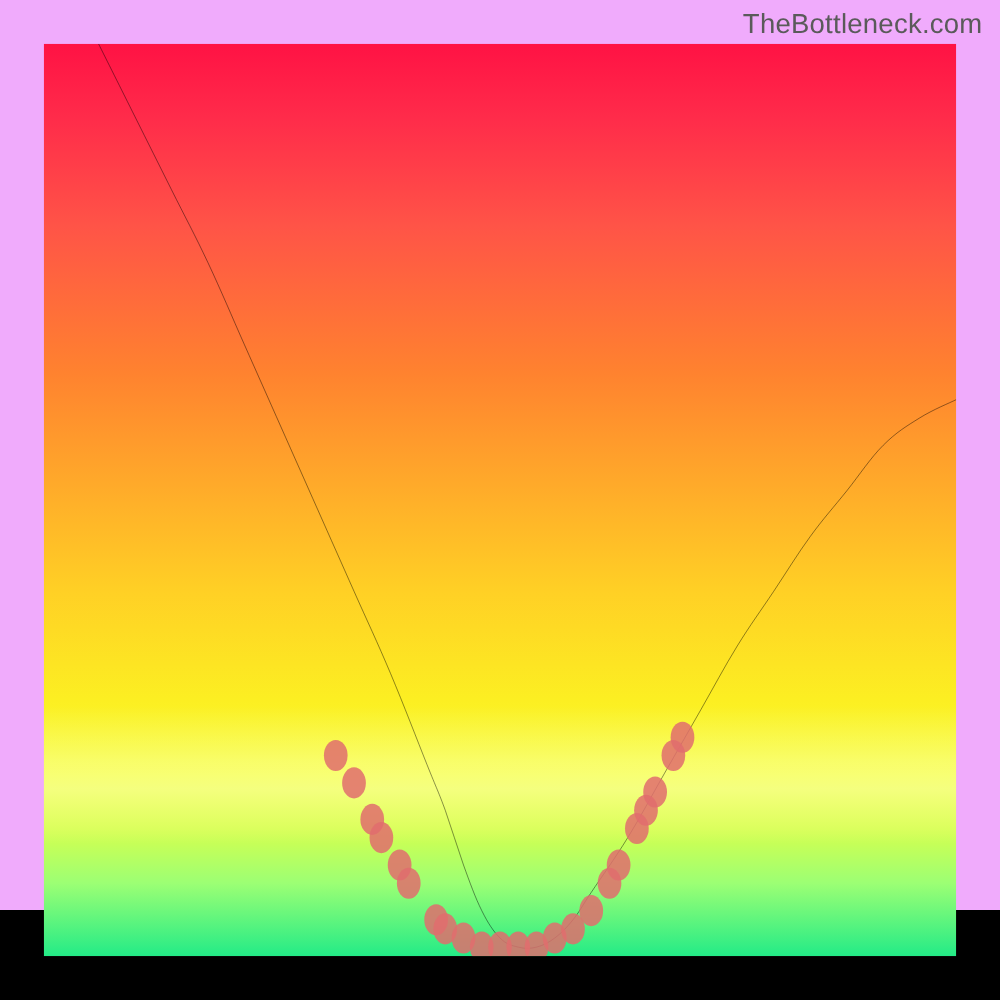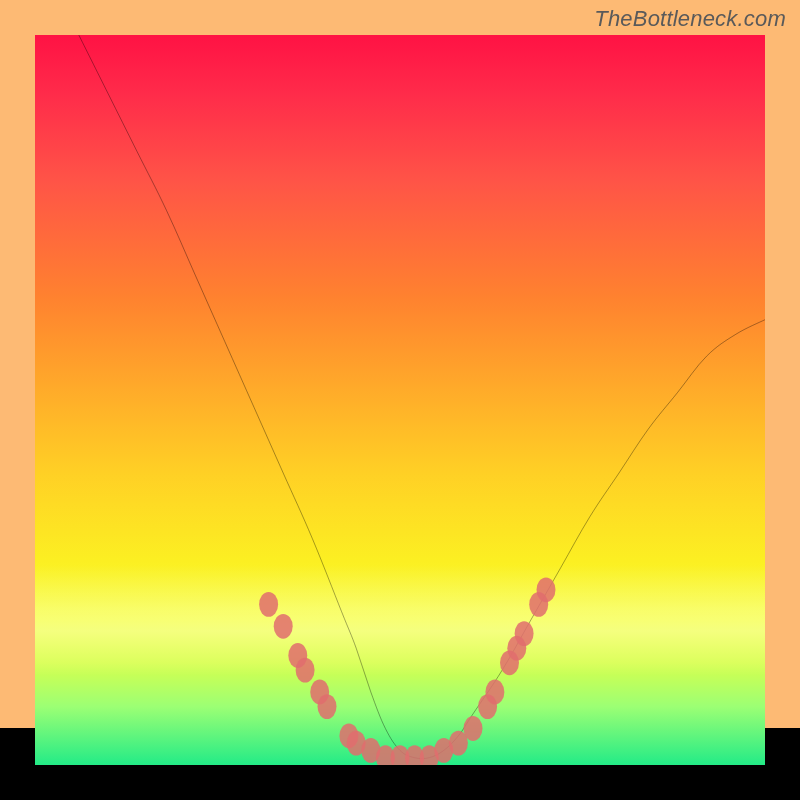--- a/index.html
+++ b/index.html
@@ -1,22 +1,21 @@
 <!DOCTYPE html>
 <html><head>
 <meta charset="utf-8">
 <style>
   * { margin: 0; padding: 0; box-sizing: border-box; }
   html, body { width: 800px; height: 800px; overflow: hidden; background: #000; }
   .frame {
     position: relative;
     width: 800px;
     height: 728px;
-    background: #fdba74;
-    font-style: italic;
+    background: #f0abfc;
   }
   .watermark {
     position: absolute;
     top: 6px;
     right: 14px;
     font-family: Arial, Helvetica, sans-serif;
     font-size: 22px;
     color: #5a5a5a;
     letter-spacing: 0.2px;
     z-index: 5;

